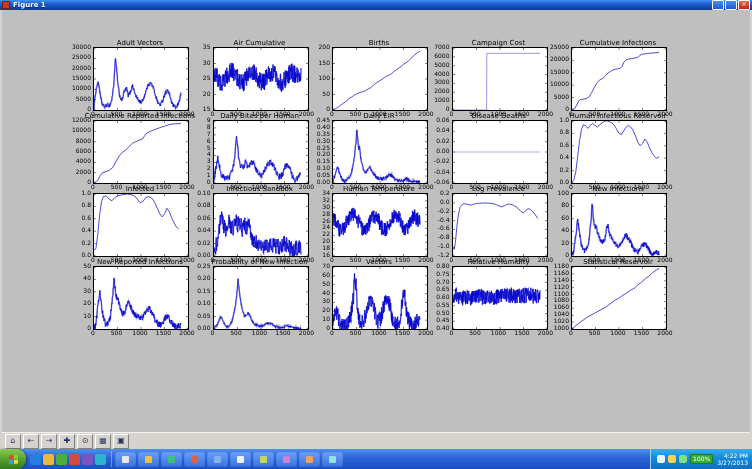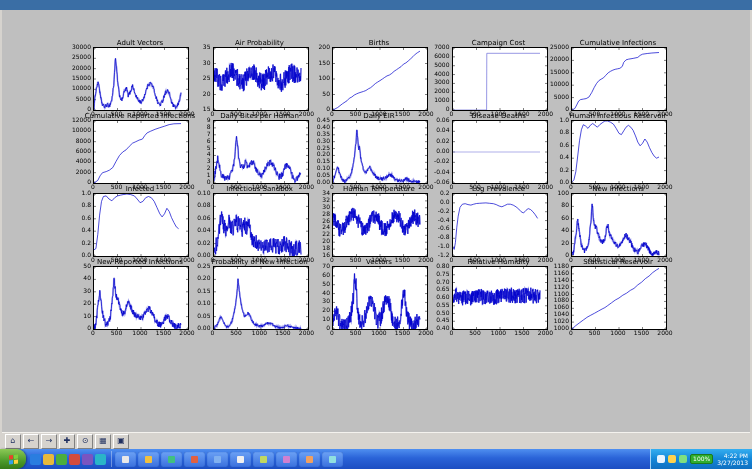--- a/index.html
+++ b/index.html
@@ -66,20 +66,27 @@
   .tray-icon{width:8px;height:8px;border-radius:2px;margin-right:3px;}
   .battery{background:#2fae2f;color:#fff;font-size:6px;line-height:8px;border-radius:2px;
     padding:0 2px;margin-right:4px;border:1px solid #1c7a1c;}
   .clock{color:#fff;font-size:6px;line-height:7px;text-align:right;white-space:nowrap;}
 </style>
 </head>
 <body>
 
 <div class="screen">
 
+  <div class="titlebar">
+    <span class="win-icon"></span>
+    <span class="win-title">Figure 1</span>
+    <span class="win-btn min"></span>
+    <span class="win-btn max"></span>
+    <span class="win-btn close">×</span>
+  </div>
 
   <div class="canvas">
     <div id="plots">
         <div class="cell">
           <div class="plot-title">Adult Vectors</div>
           <div class="plot-box">
             <svg viewBox="0 0 94 62" preserveAspectRatio="none">
               <line x1="0" x2="2" y1="0" y2="0" stroke="#000" stroke-width="0.5"></line>
               <line x1="92" x2="94" y1="0" y2="0" stroke="#000" stroke-width="0.5"></line>
               <line x1="0" x2="2" y1="10.33333333333333" y2="10.33333333333333" stroke="#000" stroke-width="0.5"></line>
@@ -115,21 +122,21 @@
           <span class="ytick" style="top: 46.3333px;">10000</span>
           <span class="ytick" style="top: 56.6667px;">5000</span>
           <span class="ytick" style="top: 67px;">0</span>
           <span class="xtick" style="left: 14px;">0</span>
           <span class="xtick" style="left: 37.5px;">500</span>
           <span class="xtick" style="left: 61px;">1000</span>
           <span class="xtick" style="left: 84.5px;">1500</span>
           <span class="xtick" style="left: 108px;">2000</span>
         </div>
         <div class="cell">
-          <div class="plot-title">Air Probability</div>
+          <div class="plot-title">Air Cumulative</div>
           <div class="plot-box">
             <svg viewBox="0 0 94 62" preserveAspectRatio="none">
               <line x1="0" x2="2" y1="0" y2="0" stroke="#000" stroke-width="0.5"></line>
               <line x1="92" x2="94" y1="0" y2="0" stroke="#000" stroke-width="0.5"></line>
               <line x1="0" x2="2" y1="15.5" y2="15.5" stroke="#000" stroke-width="0.5"></line>
               <line x1="92" x2="94" y1="15.5" y2="15.5" stroke="#000" stroke-width="0.5"></line>
               <line x1="0" x2="2" y1="31" y2="31" stroke="#000" stroke-width="0.5"></line>
               <line x1="92" x2="94" y1="31" y2="31" stroke="#000" stroke-width="0.5"></line>
               <line x1="0" x2="2" y1="46.5" y2="46.5" stroke="#000" stroke-width="0.5"></line>
               <line x1="92" x2="94" y1="46.5" y2="46.5" stroke="#000" stroke-width="0.5"></line>

